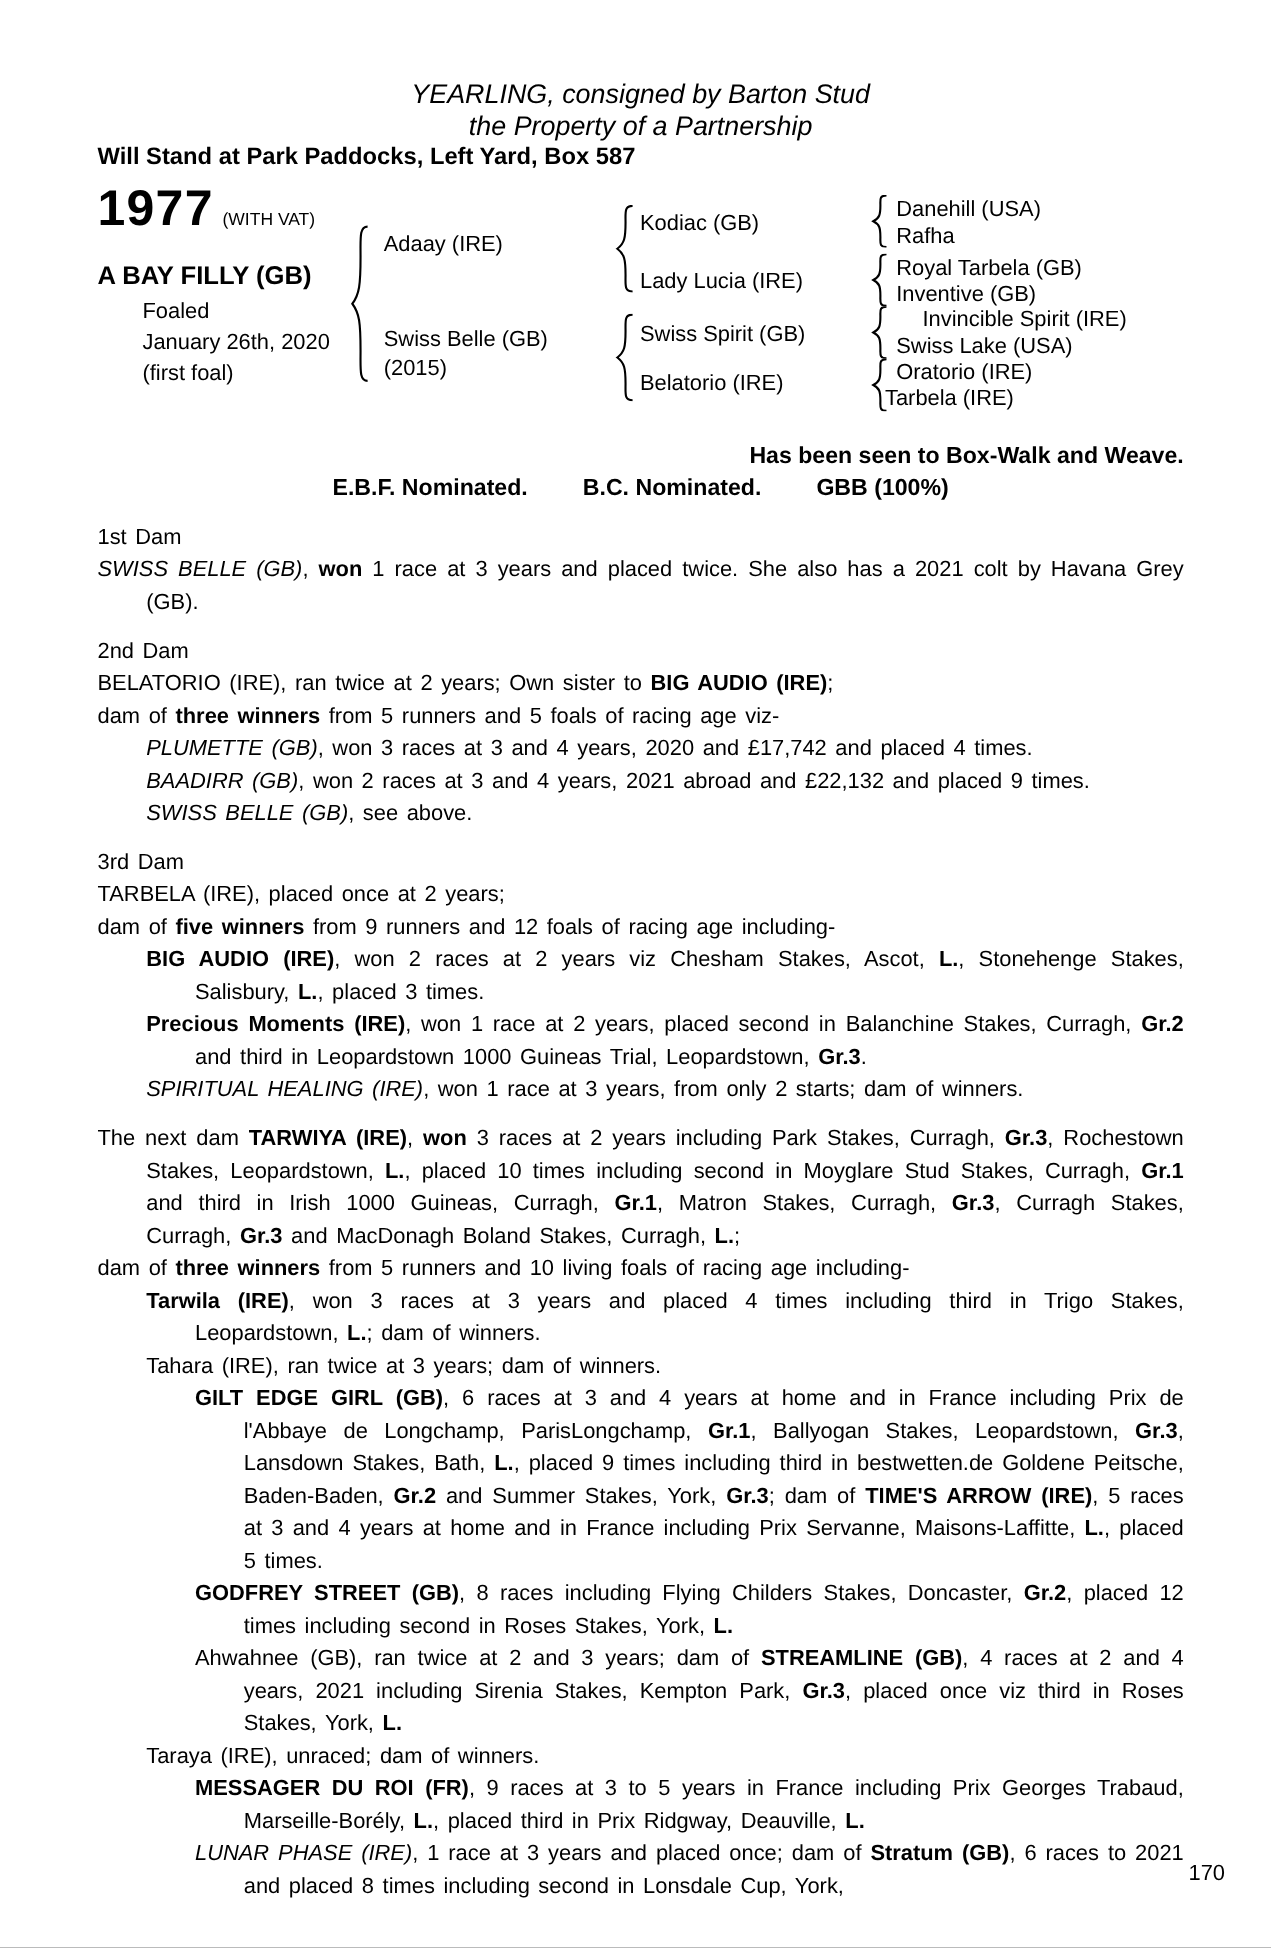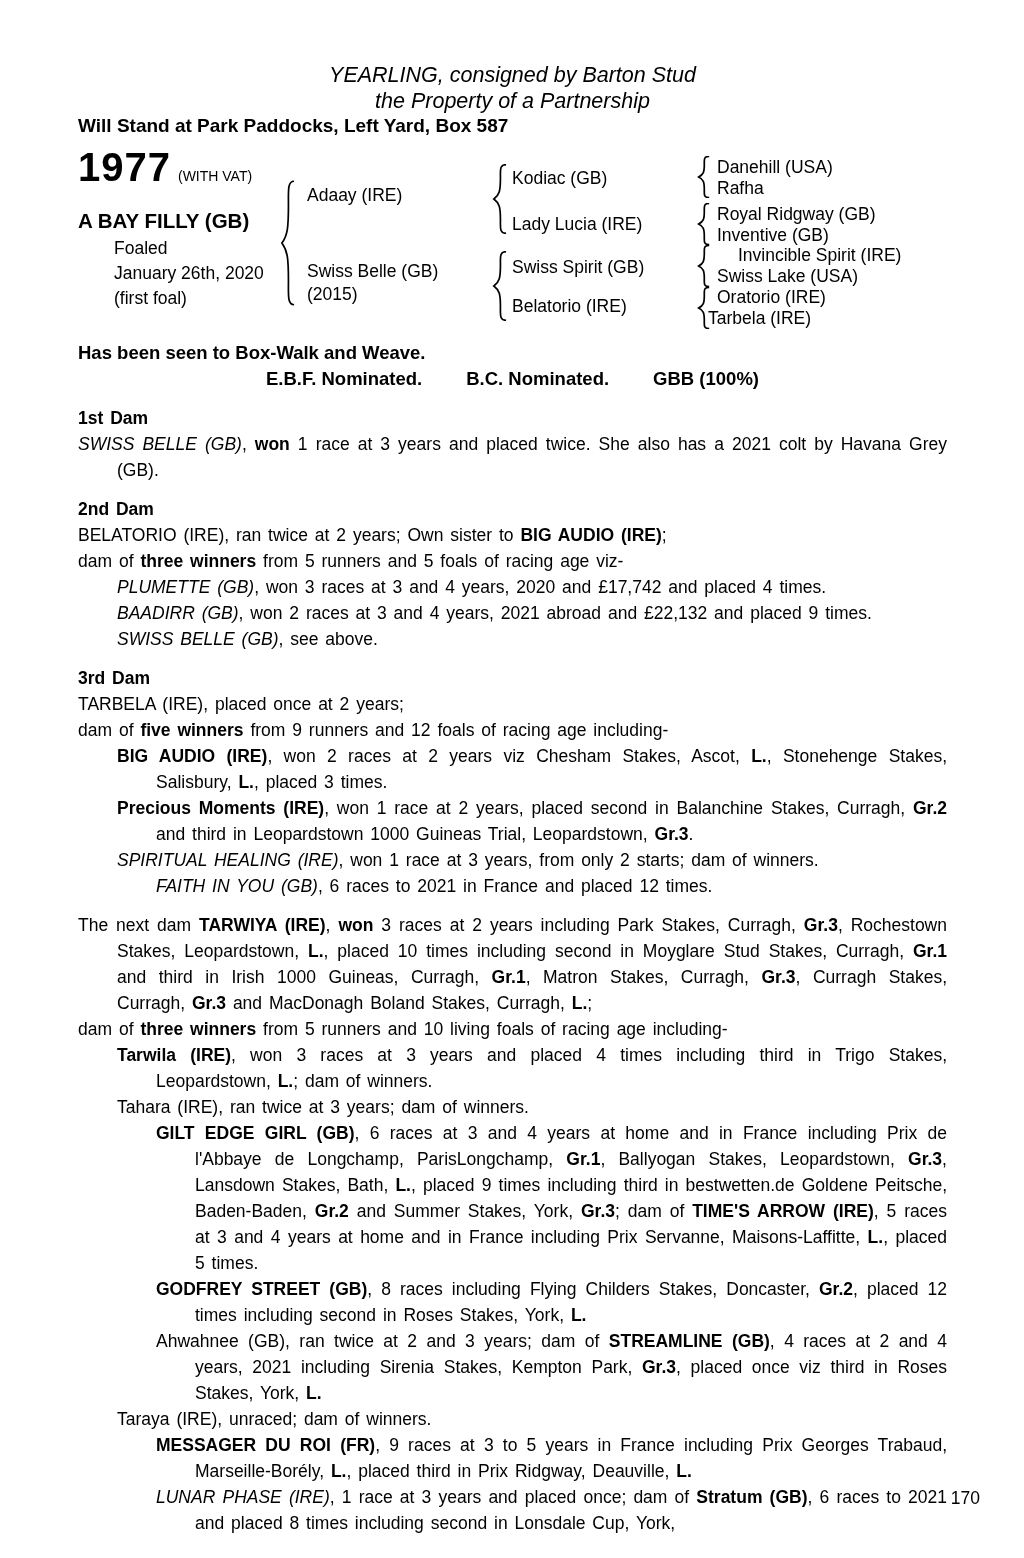--- a/index.html
+++ b/index.html
@@ -18,25 +18,25 @@
   .ped-item { position:absolute; white-space:nowrap; font-size:17.5px; line-height:21px; }
   .lot-line { position:absolute; left:0; top:4px; white-space:nowrap; }
   .lot-no { font-size:40px; font-weight:bold; letter-spacing:1px; }
   .lot-vat { font-size:14px; margin-left:7px; }
   .filly-name { position:absolute; left:0; top:58px; font-weight:bold; font-size:20.5px; white-space:nowrap; }
   .foal-info { position:absolute; left:0; top:86px; line-height:25px;margin-left:36px; }
   .dam-two-line { line-height:23px; }
   .brace { position:absolute; }
   .brace svg { display:block; width:100%; height:100%; }
 
-  .conduct { text-align:left; font-weight:bold; font-size:18.5px; margin-top:0; line-height:26px; word-spacing:0; }
+  .conduct { text-align:right; font-weight:bold; font-size:18.5px; margin-top:11px; line-height:26px; word-spacing:0; }
   .noms { display:flex; justify-content:center; gap:44px; font-weight:bold; font-size:18.5px; line-height:26px; word-spacing:0; }
 
   .section { margin-top:13px; }
-  .dam-heading { font-weight:bold; }
+  .dam-heading { font-weight:normal; }
   .para { margin:0; text-align:justify; }
   .para.l0 { padding-left:39px; text-indent:-39px; }
   .para.l1 { padding-left:78px; text-indent:-39px; }
   .para.l2 { padding-left:117px; text-indent:-39px; }
   .run-n {}
   .run-b { font-weight:bold; }
   .run-i { font-style:italic; }
 
   .page-number { position:absolute; right:44px; top:1485px; font-size:17.5px; }
 </style>
@@ -102,21 +102,21 @@
           <path d="M15 1 C8 1 9 8 9 20 C9 38 8 44 2 50 C8 56 9 62 9 80 C9 92 8 99 15 99" stroke="#000" fill="none" stroke-width="1.7" vector-effect="non-scaling-stroke"></path>
         </svg>
     </div>
     <div class="brace" style="left:619px; top:137px; width:13px; height:42px;">
       <svg viewBox="0 0 16 100" preserveAspectRatio="none">
           <path d="M15 1 C8 1 9 8 9 20 C9 38 8 44 2 50 C8 56 9 62 9 80 C9 92 8 99 15 99" stroke="#000" fill="none" stroke-width="1.7" vector-effect="non-scaling-stroke"></path>
         </svg>
     </div>
     <div class="ped-item" style="left:639px; top:7px;">Danehill (USA)</div>
     <div class="ped-item" style="left:639px; top:28px;">Rafha</div>
-    <div class="ped-item" style="left:639px; top:54px;">Royal Ridgway (GB)</div>
+    <div class="ped-item" style="left:639px; top:54px;">Royal Tarbela (GB)</div>
     <div class="ped-item" style="left:639px; top:75px;text-align:center;">Inventive (GB)</div>
     <div class="ped-item" style="left:639px; top:95px;margin-left:21px;">Invincible Spirit (IRE)</div>
     <div class="ped-item" style="left:639px; top:116px;">Swiss Lake (USA)</div>
     <div class="ped-item" style="left:639px; top:137px;">Oratorio (IRE)</div>
     <div class="ped-item" style="left:630px; top:158px;">Tarbela (IRE)</div>
   </div>
 
   <div class="conduct">Has been seen to Box-Walk and Weave.</div>
   <div class="noms">
     <span>E.B.F. Nominated.</span>
@@ -137,21 +137,20 @@
         <p class="para l1"><span class="run-i">BAADIRR (GB)</span><span class="run-n">, won 2 races at 3 and 4 years, 2021 abroad and £22,132 and placed 9 times.</span></p>
         <p class="para l1"><span class="run-i">SWISS BELLE (GB)</span><span class="run-n">, see above.</span></p>
       </div>
       <div class="section">
         <div class="dam-heading">3rd Dam</div>
         <p class="para l0"><span class="run-n">TARBELA (IRE), placed once at 2 years;</span></p>
         <p class="para l0"><span class="run-n">dam of </span><span class="run-b">five winners</span><span class="run-n"> from 9 runners and 12 foals of racing age including-</span></p>
         <p class="para l1"><span class="run-b">BIG AUDIO (IRE)</span><span class="run-n">, won 2 races at 2 years viz Chesham Stakes, Ascot, </span><span class="run-b">L.</span><span class="run-n">, Stonehenge Stakes, Salisbury, </span><span class="run-b">L.</span><span class="run-n">, placed 3 times.</span></p>
         <p class="para l1"><span class="run-b">Precious Moments (IRE)</span><span class="run-n">, won 1 race at 2 years, placed second in Balanchine Stakes, Curragh, </span><span class="run-b">Gr.2</span><span class="run-n"> and third in Leopardstown 1000 Guineas Trial, Leopardstown, </span><span class="run-b">Gr.3</span><span class="run-n">.</span></p>
         <p class="para l1"><span class="run-i">SPIRITUAL HEALING (IRE)</span><span class="run-n">, won 1 race at 3 years, from only 2 starts; dam of winners.</span></p>
-        <p class="para l2"><span class="run-i">FAITH IN YOU (GB)</span><span class="run-n">, 6 races to 2021 in France and placed 12 times.</span></p>
       </div>
       <div class="section">
         <p class="para l0"><span class="run-n">The next dam </span><span class="run-b">TARWIYA (IRE)</span><span class="run-n">, </span><span class="run-b">won</span><span class="run-n"> 3 races at 2 years including Park Stakes, Curragh, </span><span class="run-b">Gr.3</span><span class="run-n">, Rochestown Stakes, Leopardstown, </span><span class="run-b">L.</span><span class="run-n">, placed 10 times including second in Moyglare Stud Stakes, Curragh, </span><span class="run-b">Gr.1</span><span class="run-n"> and third in Irish 1000 Guineas, Curragh, </span><span class="run-b">Gr.1</span><span class="run-n">, Matron Stakes, Curragh, </span><span class="run-b">Gr.3</span><span class="run-n">, Curragh Stakes, Curragh, </span><span class="run-b">Gr.3</span><span class="run-n"> and MacDonagh Boland Stakes, Curragh, </span><span class="run-b">L.</span><span class="run-n">;</span></p>
         <p class="para l0"><span class="run-n">dam of </span><span class="run-b">three winners</span><span class="run-n"> from 5 runners and 10 living foals of racing age including-</span></p>
         <p class="para l1"><span class="run-b">Tarwila (IRE)</span><span class="run-n">, won 3 races at 3 years and placed 4 times including third in Trigo Stakes, Leopardstown, </span><span class="run-b">L.</span><span class="run-n">; dam of winners.</span></p>
         <p class="para l1"><span class="run-n">Tahara (IRE), ran twice at 3 years; dam of winners.</span></p>
         <p class="para l2"><span class="run-b">GILT EDGE GIRL (GB)</span><span class="run-n">, 6 races at 3 and 4 years at home and in France including Prix de l'Abbaye de Longchamp, ParisLongchamp, </span><span class="run-b">Gr.1</span><span class="run-n">, Ballyogan Stakes, Leopardstown, </span><span class="run-b">Gr.3</span><span class="run-n">, Lansdown Stakes, Bath, </span><span class="run-b">L.</span><span class="run-n">, placed 9 times including third in bestwetten.de Goldene Peitsche, Baden-Baden, </span><span class="run-b">Gr.2</span><span class="run-n"> and Summer Stakes, York, </span><span class="run-b">Gr.3</span><span class="run-n">; dam of </span><span class="run-b">TIME'S ARROW (IRE)</span><span class="run-n">, 5 races at 3 and 4 years at home and in France including Prix Servanne, Maisons-Laffitte, </span><span class="run-b">L.</span><span class="run-n">, placed 5 times.</span></p>
         <p class="para l2"><span class="run-b">GODFREY STREET (GB)</span><span class="run-n">, 8 races including Flying Childers Stakes, Doncaster, </span><span class="run-b">Gr.2</span><span class="run-n">, placed 12 times including second in Roses Stakes, York, </span><span class="run-b">L.</span></p>
         <p class="para l2"><span class="run-n">Ahwahnee (GB), ran twice at 2 and 3 years; dam of </span><span class="run-b">STREAMLINE (GB)</span><span class="run-n">, 4 races at 2 and 4 years, 2021 including Sirenia Stakes, Kempton Park, </span><span class="run-b">Gr.3</span><span class="run-n">, placed once viz third in Roses Stakes, York, </span><span class="run-b">L.</span></p>
         <p class="para l1"><span class="run-n">Taraya (IRE), unraced; dam of winners.</span></p>

